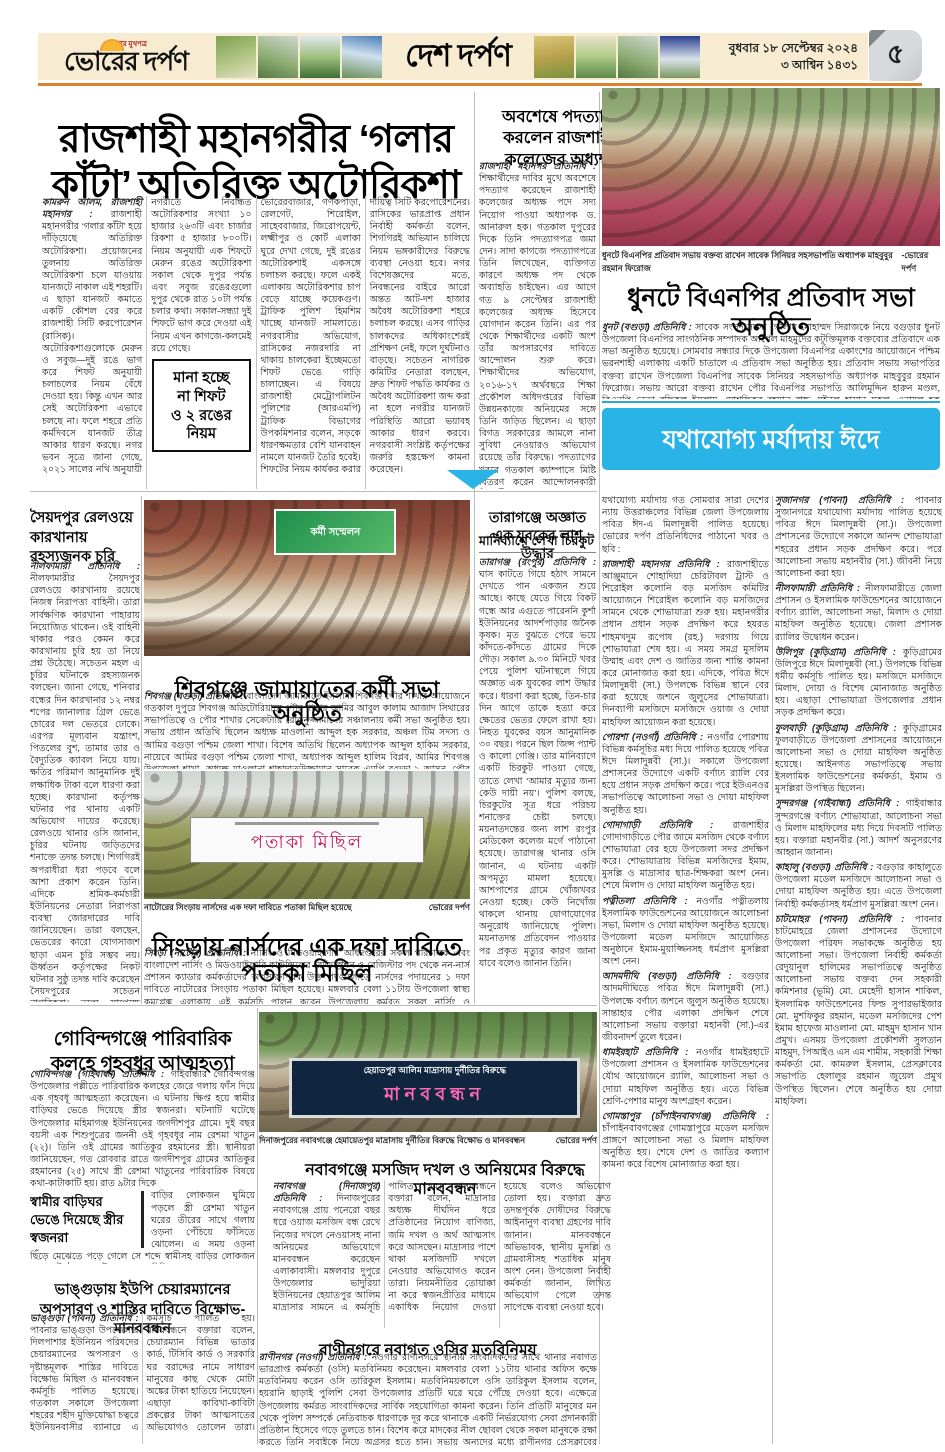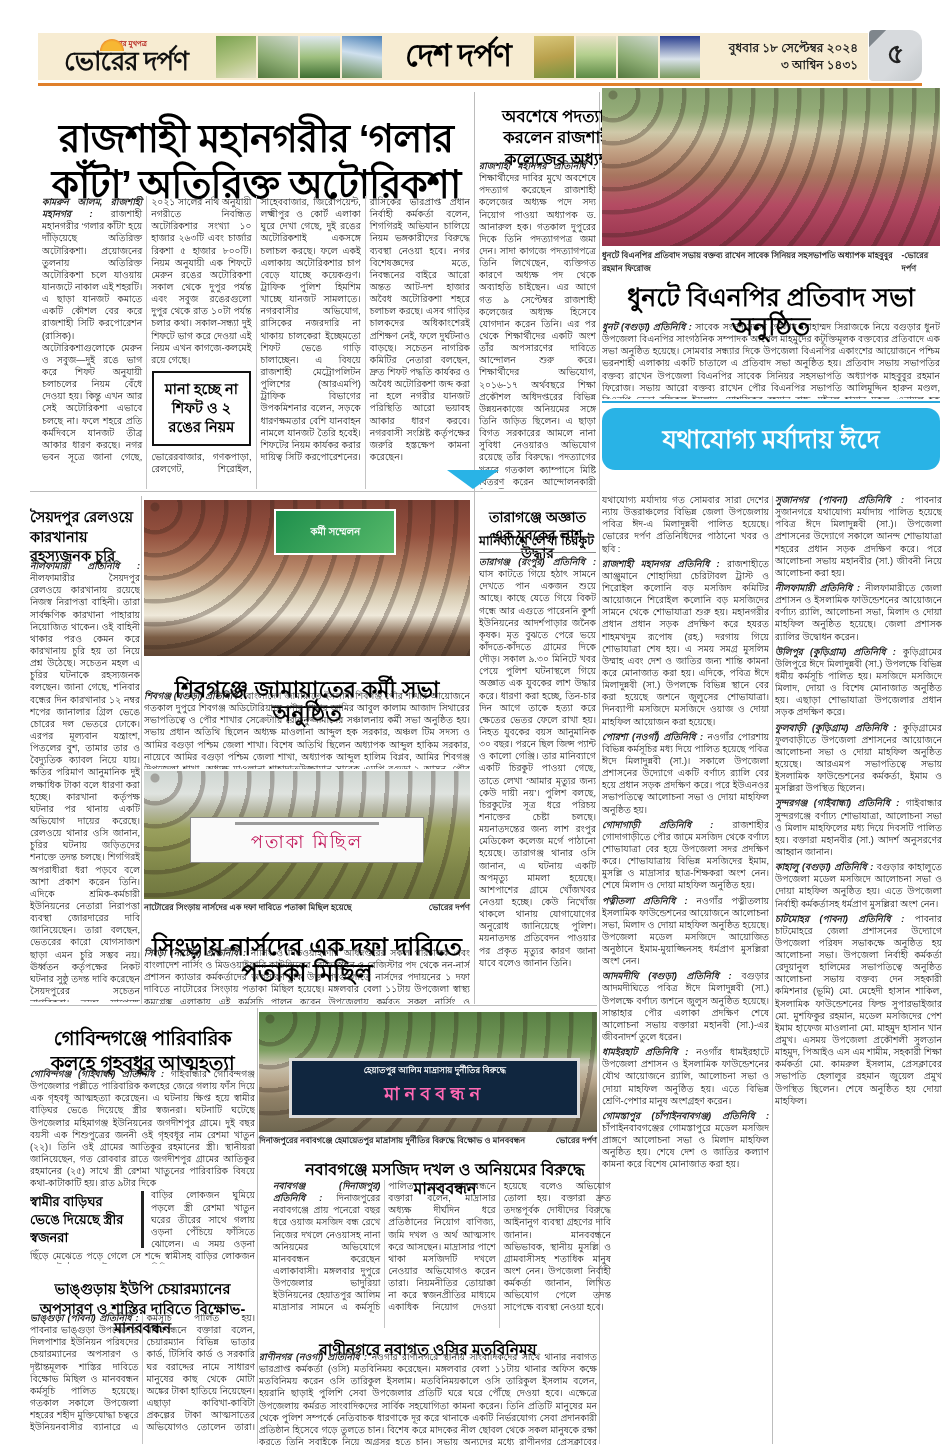--- a/index.html
+++ b/index.html
@@ -32,34 +32,34 @@
   .headline{font-weight:800;color:#000;position:absolute;}
   .body-text{font-size:9.2px;line-height:1.32;text-align:justify;color:#1c1c1c;margin:0;}
   .dateline{font-weight:700;font-style:italic;}
   .block{position:absolute;overflow:hidden;}
   .cap-row{position:absolute;display:flex;justify-content:space-between;font-size:8.2px;font-weight:700;color:#222;}
   .vr{position:absolute;width:1px;background:#bcbcbc;}
   .hr{position:absolute;height:1px;background:#bcbcbc;}
   
   .main-headline{left:42px;top:90px;width:428px;font-size:39px;line-height:1.17;text-align:center;letter-spacing:-1px;}
   .main-body{left:42px;top:196px;width:428px;height:293px;column-count:4;column-gap:9px;column-rule:1px solid #c4c4c4;}
-  .shift-box{border:2px solid #111;padding:7px 8px;margin:5px 1px;text-align:center;font-weight:800;
+  .shift-box{border:2px solid #111;padding:7px 16px;margin:5px 1px;text-align:center;font-weight:800;
              font-size:14.5px;line-height:1.3;break-inside:avoid;color:#000;}
   .resign-head{left:479px;top:92px;width:117px;font-size:16.5px;line-height:1.3;text-align:center;margin-left:21px;}
   .resign-body{left:479px;top:160px;width:117px;height:329px;}
   .photo{position:absolute;overflow:hidden;}
   .photo .crowd{position:absolute;inset:0;opacity:.35;
      background-image:repeating-radial-gradient(circle at 11px 7px,rgba(45,30,22,.85) 0 4px,rgba(45,30,22,0) 5px 23px);}
   .photo-bnp{left:602px;top:88px;width:338px;height:158px;
      background:linear-gradient(180deg,#86a06e 0%,#93ab77 15%,#cfc9a9 28%,#c2a184 40%,#a8765f 55%,#b44b63 74%,#97344d 100%);}
   .bnp-cap{left:602px;top:249px;width:338px;}
   .dhunat-head{left:602px;top:262px;width:338px;font-size:25px;line-height:1.15;text-align:center;}
   .dhunat-body{left:602px;top:321px;width:338px;height:78px;}
   .blue-rule{position:absolute;left:602px;top:401px;width:338px;height:2px;background:#2aa7dd;}
-  .banner{position:absolute;left:602px;top:408px;width:338px;height:62px;background:#29b3e6;border-radius:13px;
+  .banner{position:absolute;left:602px;top:408px;width:338px;height:62px;background:#29b3e6;border-radius:5px;
           display:flex;flex-direction:column;align-items:center;justify-content:center;color:#fff;font-weight:800;
           font-size:25px;line-height:1.15;text-align:center;}
   .banner-notch{position:absolute;left:50%;top:470px;transform:translateX(-50%);width:0;height:0;
           border-left:26px solid transparent;border-right:26px solid transparent;border-top:19px solid #29b3e6;}
   
   .syed-head{left:30px;top:496px;width:110px;font-size:14.5px;line-height:1.35;text-align:left;}
   .syed-body{left:30px;top:560px;width:110px;height:442px;}
   .photo-jamaat{left:144px;top:500px;width:326px;height:156px;
      background:linear-gradient(180deg,#7c4034 0%,#93503e 22%,#b98a6b 45%,#d9cdb4 62%,#efe9da 74%,#7a5c44 88%,#5f4634 100%);}
   .jamaat-banner{position:absolute;left:40%;top:6%;width:118px;height:42px;background:linear-gradient(135deg,#1e8f4c,#57b96a);
@@ -217,21 +217,21 @@
     <p class="body-text"><b class="dateline">পত্নীতলা প্রতিনিধি :</b> <span>নওগাঁর পত্নীতলায় ইসলামিক ফাউন্ডেশনের আয়োজনে আলোচনা সভা, মিলাদ ও দোয়া মাহফিল অনুষ্ঠিত হয়েছে। উপজেলা মডেল মসজিদে আয়োজিত অনুষ্ঠানে ইমাম-মুয়াজ্জিনসহ ধর্মপ্রাণ মুসল্লিরা অংশ নেন।</span></p>
     <p class="body-text"><b class="dateline">আদমদীঘি (বগুড়া) প্রতিনিধি :</b> <span>বগুড়ার আদমদীঘিতে পবিত্র ঈদে মিলাদুন্নবী (সা.) উপলক্ষে বর্ণাঢ্য জশনে জুলুস অনুষ্ঠিত হয়েছে। সান্তাহার পৌর এলাকা প্রদক্ষিণ শেষে আলোচনা সভায় বক্তারা মহানবী (সা.)-এর জীবনাদর্শ তুলে ধরেন।</span></p>
     <p class="body-text"><b class="dateline">ধামইরহাট প্রতিনিধি :</b> <span>নওগাঁর ধামইরহাটে উপজেলা প্রশাসন ও ইসলামিক ফাউন্ডেশনের যৌথ আয়োজনে র‌্যালি, আলোচনা সভা ও দোয়া মাহফিল অনুষ্ঠিত হয়। এতে বিভিন্ন শ্রেণি-পেশার মানুষ অংশগ্রহণ করেন।</span></p>
     <p class="body-text"><b class="dateline">গোমস্তাপুর (চাঁপাইনবাবগঞ্জ) প্রতিনিধি :</b> <span>চাঁপাইনবাবগঞ্জের গোমস্তাপুরে মডেল মসজিদ প্রাঙ্গণে আলোচনা সভা ও মিলাদ মাহফিল অনুষ্ঠিত হয়। শেষে দেশ ও জাতির কল্যাণ কামনা করে বিশেষ মোনাজাত করা হয়।</span></p>
   </div>
 
   <div class="rcol rcolB">
     <p class="body-text"><b class="dateline">সুজানগর (পাবনা) প্রতিনিধি :</b> <span>পাবনার সুজানগরে যথাযোগ্য মর্যাদায় পালিত হয়েছে পবিত্র ঈদে মিলাদুন্নবী (সা.)। উপজেলা প্রশাসনের উদ্যোগে সকালে আনন্দ শোভাযাত্রা শহরের প্রধান সড়ক প্রদক্ষিণ করে। পরে আলোচনা সভায় মহানবীর (সা.) জীবনী নিয়ে আলোচনা করা হয়।</span></p>
     <p class="body-text"><b class="dateline">নীলফামারী প্রতিনিধি :</b> <span>নীলফামারীতে জেলা প্রশাসন ও ইসলামিক ফাউন্ডেশনের আয়োজনে বর্ণাঢ্য র‌্যালি, আলোচনা সভা, মিলাদ ও দোয়া মাহফিল অনুষ্ঠিত হয়েছে। জেলা প্রশাসক র‌্যালির উদ্বোধন করেন।</span></p>
     <p class="body-text"><b class="dateline">উলিপুর (কুড়িগ্রাম) প্রতিনিধি :</b> <span>কুড়িগ্রামের উলিপুরে ঈদে মিলাদুন্নবী (সা.) উপলক্ষে বিভিন্ন ধর্মীয় কর্মসূচি পালিত হয়। মসজিদে মসজিদে মিলাদ, দোয়া ও বিশেষ মোনাজাত অনুষ্ঠিত হয়। এছাড়া শোভাযাত্রা উপজেলার প্রধান সড়ক প্রদক্ষিণ করে।</span></p>
-    <p class="body-text"><b class="dateline">ফুলবাড়ী (কুড়িগ্রাম) প্রতিনিধি :</b> <span>কুড়িগ্রামের ফুলবাড়ীতে উপজেলা প্রশাসনের আয়োজনে আলোচনা সভা ও দোয়া মাহফিল অনুষ্ঠিত হয়েছে। আরএমপ সভাপতিত্বে সভায় ইসলামিক ফাউন্ডেশনের কর্মকর্তা, ইমাম ও মুসল্লিরা উপস্থিত ছিলেন।</span></p>
+    <p class="body-text"><b class="dateline">ফুলবাড়ী (কুড়িগ্রাম) প্রতিনিধি :</b> <span>কুড়িগ্রামের ফুলবাড়ীতে উপজেলা প্রশাসনের আয়োজনে আলোচনা সভা ও দোয়া মাহফিল অনুষ্ঠিত হয়েছে। আইনগত সভাপতিত্বে সভায় ইসলামিক ফাউন্ডেশনের কর্মকর্তা, ইমাম ও মুসল্লিরা উপস্থিত ছিলেন।</span></p>
     <p class="body-text"><b class="dateline">সুন্দরগঞ্জ (গাইবান্ধা) প্রতিনিধি :</b> <span>গাইবান্ধার সুন্দরগঞ্জে বর্ণাঢ্য শোভাযাত্রা, আলোচনা সভা ও মিলাদ মাহফিলের মধ্য দিয়ে দিবসটি পালিত হয়। বক্তারা মহানবীর (সা.) আদর্শ অনুসরণের আহ্বান জানান।</span></p>
     <p class="body-text"><b class="dateline">কাহালু (বগুড়া) প্রতিনিধি :</b> <span>বগুড়ার কাহালুতে উপজেলা মডেল মসজিদে আলোচনা সভা ও দোয়া মাহফিল অনুষ্ঠিত হয়। এতে উপজেলা নির্বাহী কর্মকর্তাসহ ধর্মপ্রাণ মুসল্লিরা অংশ নেন।</span></p>
     <p class="body-text"><b class="dateline">চাটমোহর (পাবনা) প্রতিনিধি :</b> <span>পাবনার চাটমোহরে জেলা প্রশাসনের উদ্যোগে উপজেলা পরিষদ সভাকক্ষে অনুষ্ঠিত হয় আলোচনা সভা। উপজেলা নির্বাহী কর্মকর্তা রেদুয়ানুল হালিমের সভাপতিত্বে অনুষ্ঠিত আলোচনা সভায় বক্তব্য দেন সহকারী কমিশনার (ভূমি) মো. মেহেদী হাসান শাকিল, ইসলামিক ফাউন্ডেশনের ফিল্ড সুপারভাইজার মো. মুশফিকুর রহমান, মডেল মসজিদের পেশ ইমাম হাফেজ মাওলানা মো. মাহমুদ হাসান খান প্রমুখ। এসময় উপজেলা প্রকৌশলী সুলতান মাহমুদ, পিআইও এস এম শামীম, সহকারী শিক্ষা কর্মকর্তা মো. কামরুল ইসলাম, প্রেসক্লাবের সভাপতি হেলালুর রহমান জুয়েল প্রমুখ উপস্থিত ছিলেন। শেষে অনুষ্ঠিত হয় দোয়া মাহফিল।</span></p>
   </div>
 
   <h2 class="headline gob-head">গোবিন্দগঞ্জে পারিবারিক কলহে গৃহবধূর আত্মহত্যা</h2>
   <div class="block gob-body">
     <p class="body-text"><b class="dateline">গোবিন্দগঞ্জ (গাইবান্ধা) প্রতিনিধি :</b> <span>গাইবান্ধার গোবিন্দগঞ্জ উপজেলার পল্লীতে পারিবারিক কলহের জেরে গলায় ফাঁস দিয়ে এক গৃহবধূ আত্মহত্যা করেছেন। এ ঘটনায় ক্ষিপ্ত হয়ে স্বামীর বাড়িঘর ভেঙে দিয়েছে স্ত্রীর স্বজনরা। ঘটনাটি ঘটেছে উপজেলার মহিমাগঞ্জ ইউনিয়নের জগদীশপুর গ্রামে। দুই বছর বয়সী এক শিশুপুত্রের জননী ওই গৃহবধূর নাম রেশমা খাতুন (২২)। তিনি ওই গ্রামের আতিকুর রহমানের স্ত্রী। স্থানীয়রা জানিয়েছেন, গত রোববার রাতে জগদীশপুর গ্রামের আতিকুর রহমানের (২৫) সাথে স্ত্রী রেশমা খাতুনের পারিবারিক বিষয়ে কথা-কাটাকাটি হয়। রাত ৯টার দিকে</span></p>
     <div>
       <div class="gob-sub">স্বামীর বাড়িঘর ভেঙে দিয়েছে স্ত্রীর স্বজনরা</div>

